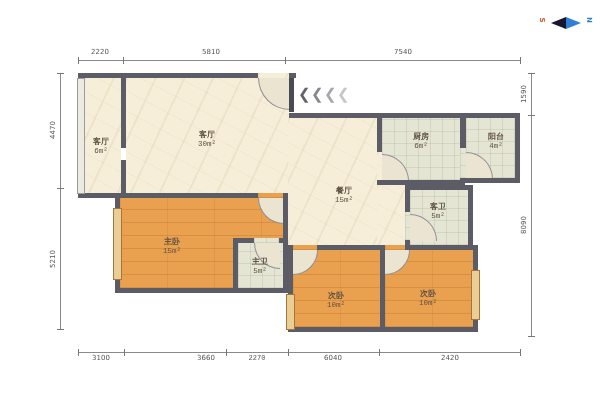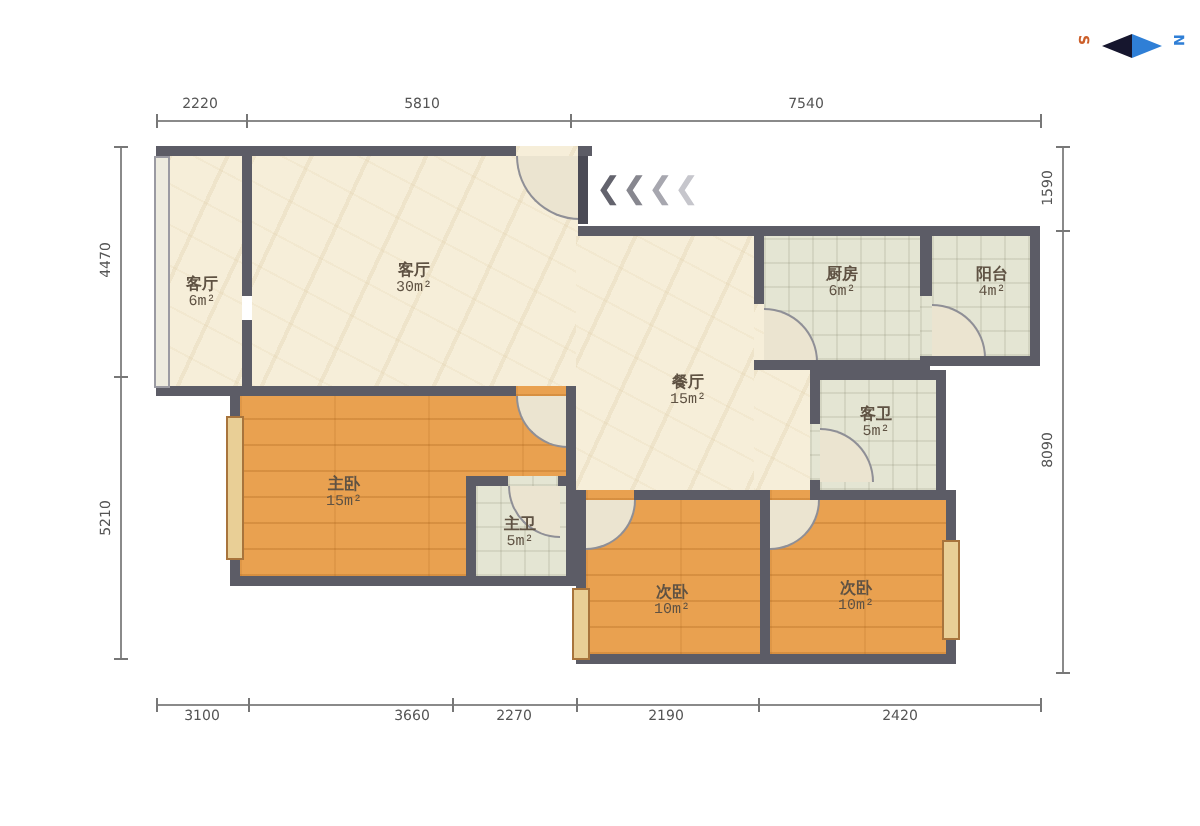--- a/index.html
+++ b/index.html
@@ -166,22 +166,22 @@
 
   <div class="abs dimline" style="left:78px;top:352px;width:443px;height:1px;"></div>
   <div class="abs tick" style="left:78px;top:349px;width:1px;height:7px;"></div>
   <div class="abs tick" style="left:124px;top:349px;width:1px;height:7px;"></div>
   <div class="abs tick" style="left:226px;top:349px;width:1px;height:7px;"></div>
   <div class="abs tick" style="left:288px;top:349px;width:1px;height:7px;"></div>
   <div class="abs tick" style="left:379px;top:349px;width:1px;height:7px;"></div>
   <div class="abs tick" style="left:520px;top:349px;width:1px;height:7px;"></div>
   <span class="abs dim" style="left:101px;top:358px;">3100</span>
   <span class="abs dim" style="left:175px;top:358px;margin-left:31px;">3660</span>
-  <span class="abs dim" style="left:257px;top:358px;">2270</span>
-  <span class="abs dim" style="left:333px;top:358px;">2190</span>
+  <span class="abs dim" style="left:257px;top:358px;font-family:Liberation Mono, monospace;">2270</span>
+  <span class="abs dim" style="left:333px;top:358px;">6040</span>
   <span class="abs dim" style="left:450px;top:358px;">2420</span>
 
   <div class="abs dimline" style="left:60px;top:73px;width:1px;height:257px;"></div>
   <div class="abs tick" style="left:57px;top:73px;width:7px;height:1px;"></div>
   <div class="abs tick" style="left:57px;top:188px;width:7px;height:1px;"></div>
   <div class="abs tick" style="left:57px;top:329px;width:7px;height:1px;"></div>
   <span class="abs dim vert" style="left:53px;top:130px;">4470</span>
   <span class="abs dim vert" style="left:53px;top:259px;">5210</span>
 
   <div class="abs dimline" style="left:531px;top:73px;width:1px;height:264px;"></div>

